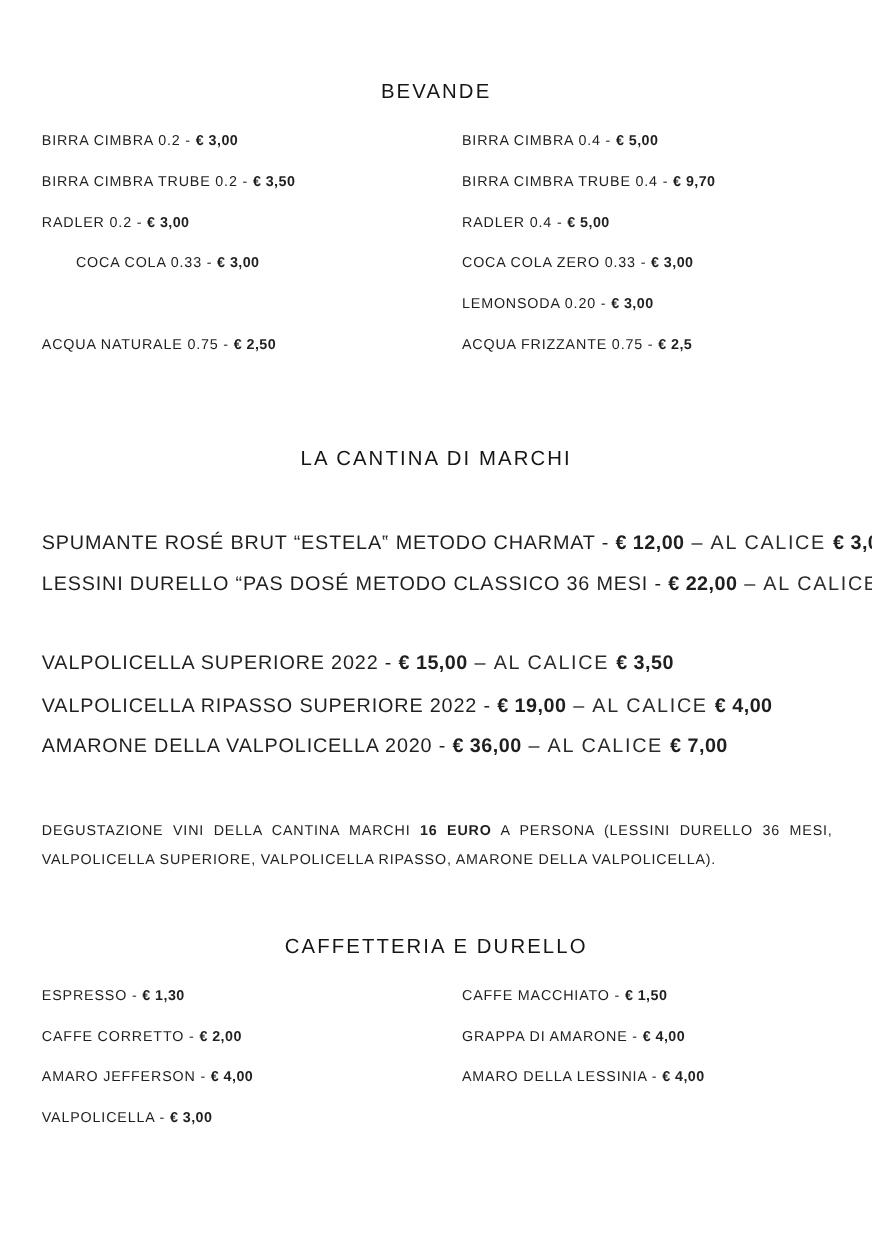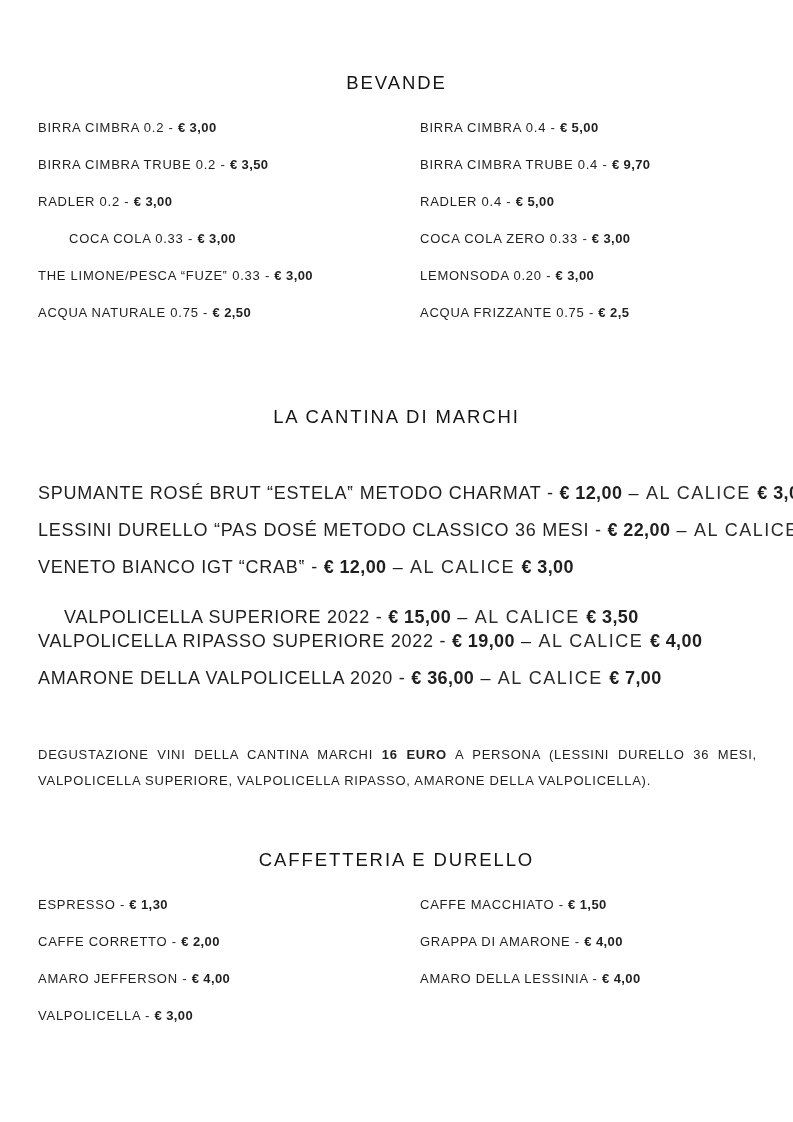--- a/index.html
+++ b/index.html
@@ -103,37 +103,35 @@
 
 <div class="page">
 
   <div class="section-heading" style="top:72px;">BEVANDE</div>
 
   <div class="col-list" id="bevande-list" style="top:120px; height:220px;">
       <div class="row left" style="top: 0px;"><span class="nm">BIRRA CIMBRA 0.2</span><span class="sep"> - </span><span class="pr">€ 3,00</span></div>
       <div class="row left" style="top: 37px;"><span class="nm">BIRRA CIMBRA TRUBE 0.2</span><span class="sep"> - </span><span class="pr">€ 3,50</span></div>
       <div class="row left" style="top: 74px;"><span class="nm">RADLER 0.2</span><span class="sep"> - </span><span class="pr">€ 3,00</span></div>
       <div class="row left" style="top: 111px; margin-left: 31px;"><span class="nm">COCA COLA 0.33</span><span class="sep"> - </span><span class="pr">€ 3,00</span></div>
-      <div class="row left" style="top: 148px;"><span class="nm">THE LIMONE/PESCA “FUZE‟ 0.33</span><span class="sep"> - </span><span class="pr">€ 3,00</span></div>
       <div class="row left" style="top: 185px;"><span class="nm">ACQUA NATURALE 0.75</span><span class="sep"> - </span><span class="pr">€ 2,50</span></div>
       <div class="row right" style="top: 0px;"><span class="nm">BIRRA CIMBRA 0.4</span><span class="sep"> - </span><span class="pr">€ 5,00</span></div>
       <div class="row right" style="top: 37px;"><span class="nm">BIRRA CIMBRA TRUBE 0.4</span><span class="sep"> - </span><span class="pr">€ 9,70</span></div>
       <div class="row right" style="top: 74px;"><span class="nm">RADLER 0.4</span><span class="sep"> - </span><span class="pr">€ 5,00</span></div>
       <div class="row right" style="top: 111px;"><span class="nm">COCA COLA ZERO 0.33</span><span class="sep"> - </span><span class="pr">€ 3,00</span></div>
       <div class="row right" style="top: 148px;"><span class="nm">LEMONSODA 0.20</span><span class="sep"> - </span><span class="pr">€ 3,00</span></div>
       <div class="row right" style="top: 185px;"><span class="nm">ACQUA FRIZZANTE 0.75</span><span class="sep"> - </span><span class="pr">€ 2,5</span></div>
     </div>
 
   <div class="section-heading" style="top:406px;">LA CANTINA DI MARCHI</div>
 
   <div class="wine-list" id="wine-list" style="top:483px; height:215px;">
       <div class="wrow" style="top: 0px;"><span class="nm">SPUMANTE ROSÉ BRUT “ESTELA‟ METODO CHARMAT</span><span> - </span><span class="pr">€ 12,00</span><span class="dash">  –  </span><span class="calice">AL CALICE </span><span class="pr">€ 3,00</span></div>
       <div class="wrow" style="top: 37px;"><span class="nm">LESSINI DURELLO “PAS DOSÉ METODO CLASSICO 36 MESI</span><span> - </span><span class="pr">€ 22,00</span><span class="dash">  –  </span><span class="calice">AL CALICE </span><span class="pr">€ 5,00</span></div>
-      <div class="wrow" style="top: 74px;"><span class="nm">VENETO BIANCO IGT “CRAB‟</span><span> - </span><span class="pr">€ 12,00</span><span class="dash">  –  </span><span class="calice">AL CALICE </span><span class="pr">€ 3,00</span></div>
-      <div class="wrow" style="top: 124px; margin-left: 26px;"><span class="nm">VALPOLICELLA SUPERIORE 2022</span><span> - </span><span class="pr">€ 15,00</span><span class="dash">  –  </span><span class="calice">AL CALICE </span><span class="pr">€ 3,50</span></div>
+      <div class="wrow" style="top: 109px;"><span class="nm">VALPOLICELLA SUPERIORE 2022</span><span> - </span><span class="pr">€ 15,00</span><span class="dash">  –  </span><span class="calice">AL CALICE </span><span class="pr">€ 3,50</span></div>
       <div class="wrow" style="top: 148px;"><span class="nm">VALPOLICELLA RIPASSO SUPERIORE 2022</span><span> - </span><span class="pr">€ 19,00</span><span class="dash">  –  </span><span class="calice">AL CALICE </span><span class="pr">€ 4,00</span></div>
       <div class="wrow" style="top: 185px;"><span class="nm">AMARONE DELLA VALPOLICELLA 2020</span><span> - </span><span class="pr">€ 36,00</span><span class="dash">  –  </span><span class="calice">AL CALICE </span><span class="pr">€ 7,00</span></div>
     </div>
 
   <div class="tasting" style="top:742px;">
     <span>DEGUSTAZIONE VINI DELLA CANTINA MARCHI </span><b>16 EURO</b><span> A PERSONA (LESSINI DURELLO 36 MESI, VALPOLICELLA SUPERIORE, VALPOLICELLA RIPASSO, AMARONE DELLA VALPOLICELLA).</span>
   </div>
 
   <div class="section-heading" style="top:849px;">CAFFETTERIA E DURELLO</div>
 

